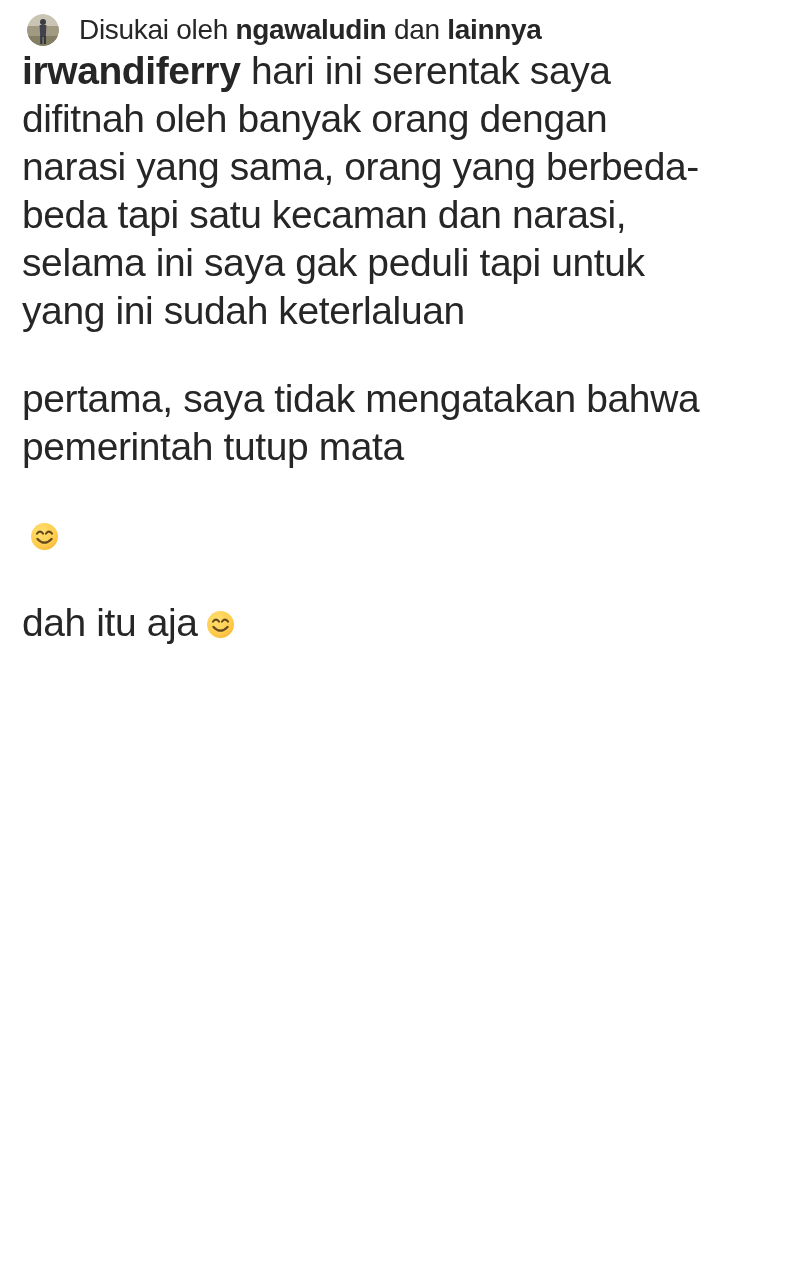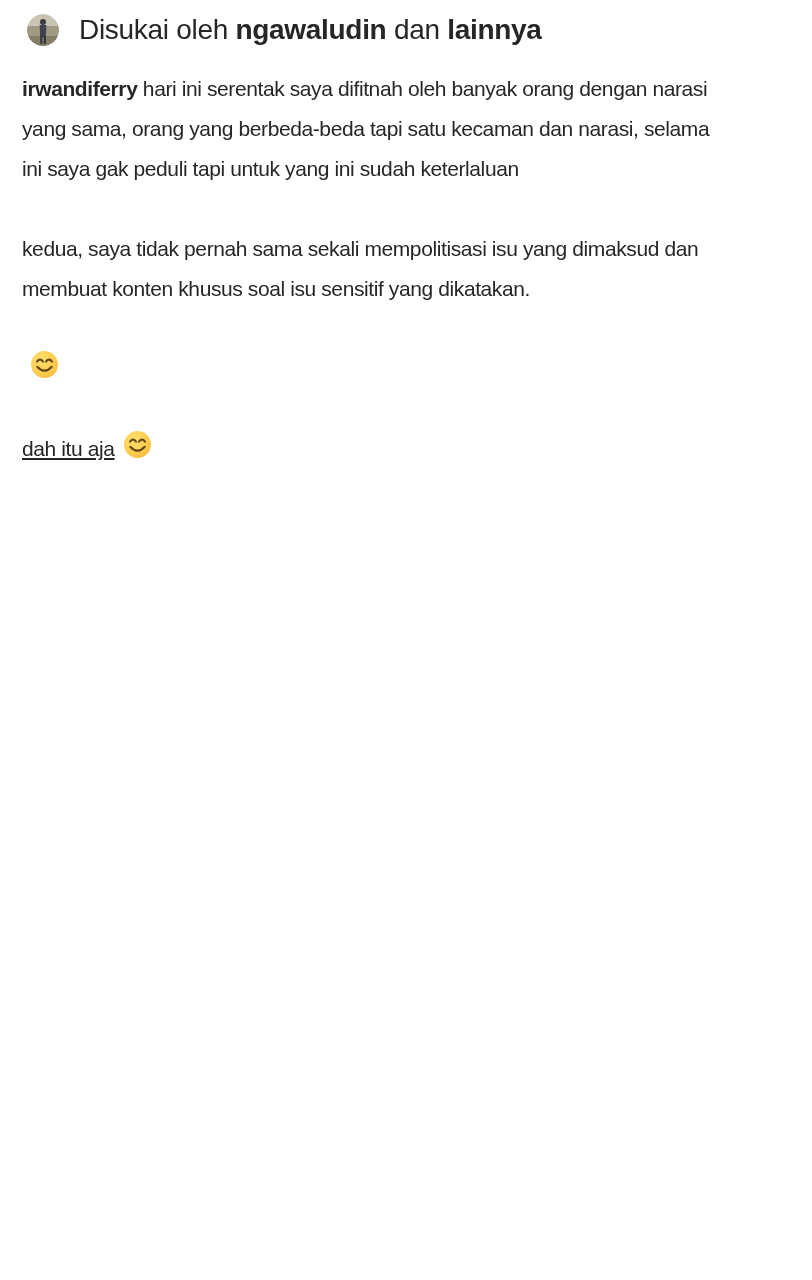--- a/index.html
+++ b/index.html
@@ -36,31 +36,29 @@
     font-size: 28px;
     line-height: 34px;
     letter-spacing: -0.3px;
     white-space: nowrap;
   }
   .bold {
     font-weight: 700;
   }
   .caption {
     padding: 0 20px 0 22px;
-    margin-top: 22px;
-    font-size: 21px;
-    line-height: 40px;
+    font-size: 39px;
+    line-height: 48px;
     letter-spacing: -0.4px;
   }
   .caption p {
     margin: 0 0 40px 0;
   }
   .caption p:last-child {
     margin-bottom: 0;
-    text-decoration: underline;
   }
   .username {
     font-weight: 700;
     cursor: pointer;
   }
   .clickable { cursor: pointer; }
   .emoji {
     display: inline-block;
     width: 31px;
     height: 31px;
@@ -100,21 +98,21 @@
       <span class="bold clickable">lainnya</span>
     </div>
   </div>
 
   <div class="caption">
     <p>
       <span class="username">irwandiferry</span>
       <span>hari ini serentak saya difitnah oleh banyak orang dengan narasi yang sama, orang yang berbeda-beda tapi satu kecaman dan narasi, selama ini saya gak peduli tapi untuk yang ini sudah keterlaluan</span>
     </p>
     <p>
-      <span>kedua, saya tidak pernah sama sekali mempolitisasi isu yang dimaksud dan membuat konten khusus soal isu sensitif yang dikatakan.</span>
+      <span>pertama, saya tidak mengatakan bahwa pemerintah tutup mata</span>
     </p>
     <p>
       <span class="emoji">
         <svg width="31" height="31" viewBox="0 0 36 36">
           <defs>
             <radialGradient id="emg1" cx="38%" cy="32%" r="75%">
               <stop offset="0%" stop-color="#ffe070"></stop>
               <stop offset="70%" stop-color="#ffcc4d"></stop>
               <stop offset="100%" stop-color="#f7b737"></stop>
             </radialGradient>

